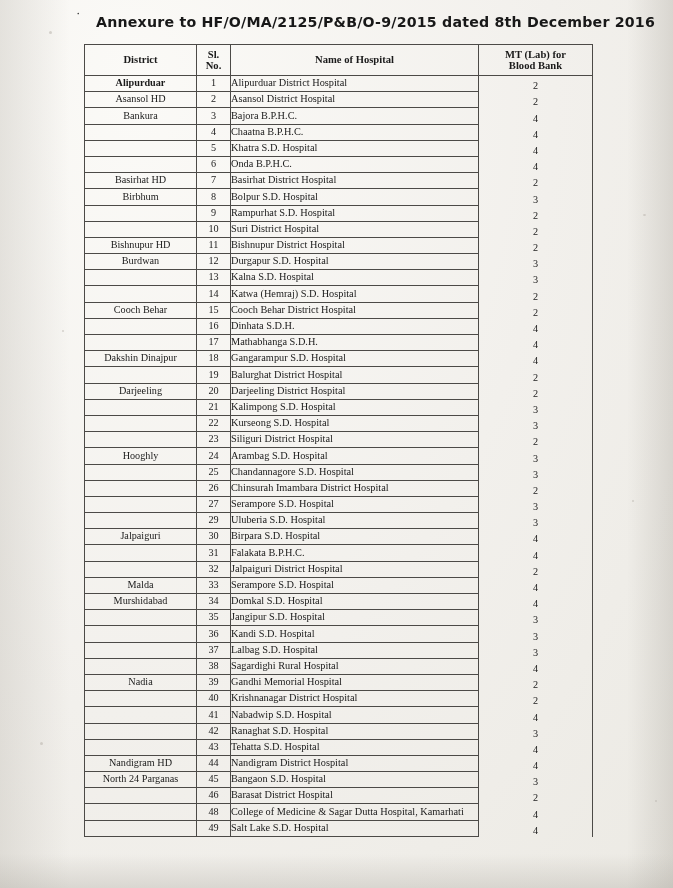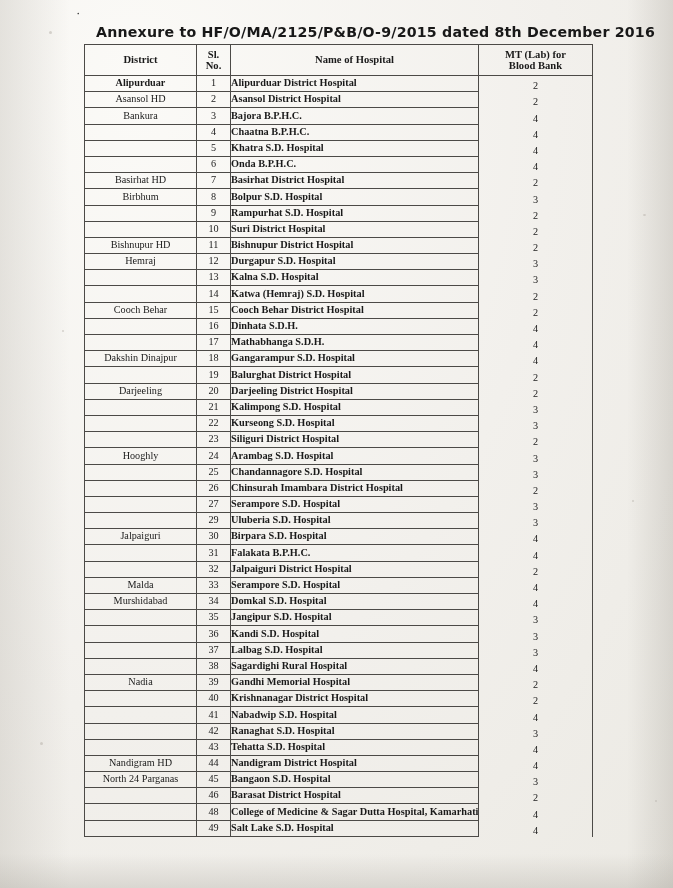--- a/index.html
+++ b/index.html
@@ -22,21 +22,21 @@
       radial-gradient(ellipse at 20% 10%, #fbfaf7 0%, #f2f0ec 55%, #eceae4 100%);
   }
   .speck {
     position: absolute;
     background: #b9b5ad;
     opacity: .55;
     border-radius: 50%;
   }
   .doc-title {
     position: absolute;
-    top: 24px;
+    top: 14px;
     left: 96px;
     font-family: "DejaVu Sans", sans-serif;
     font-size: 14.2px;
     font-weight: 600;
     letter-spacing: .2px;
     color: #181818;
     white-space: nowrap;
   }
   .tick {
     position: absolute;
@@ -87,21 +87,20 @@
   td.sl {
     text-align: center;
     font-size: 10.2px;
   }
   td.name {
     text-align: left;
     padding-left: 4px;
     font-size: 10.3px;
     white-space: nowrap;
     overflow: hidden;
-    font-weight: bold;
   }
   td.mt {
     text-align: center;
     font-size: 10.2px;
     border-top: 1px solid transparent;
     border-bottom: 1px solid transparent;
     position: relative;
     vertical-align: bottom;
     padding-bottom: 0px;
   }
@@ -262,21 +261,21 @@
         </tr>
         <tr class="newdist">
           <td class="district">Bishnupur HD</td>
           <td class="sl">11</td>
           <td class="name">Bishnupur District Hospital</td>
           <td class="mt">
             <span class="mt-val">2</span>
           </td>
         </tr>
         <tr class="newdist">
-          <td class="district">Hemraj</td>
+          <td class="district">Burdwan</td>
           <td class="sl">12</td>
           <td class="name">Durgapur S.D. Hospital</td>
           <td class="mt">
             <span class="mt-val">3</span>
           </td>
         </tr>
         <tr>
           <td class="district"></td>
           <td class="sl">13</td>
           <td class="name">Kalna S.D. Hospital</td>

